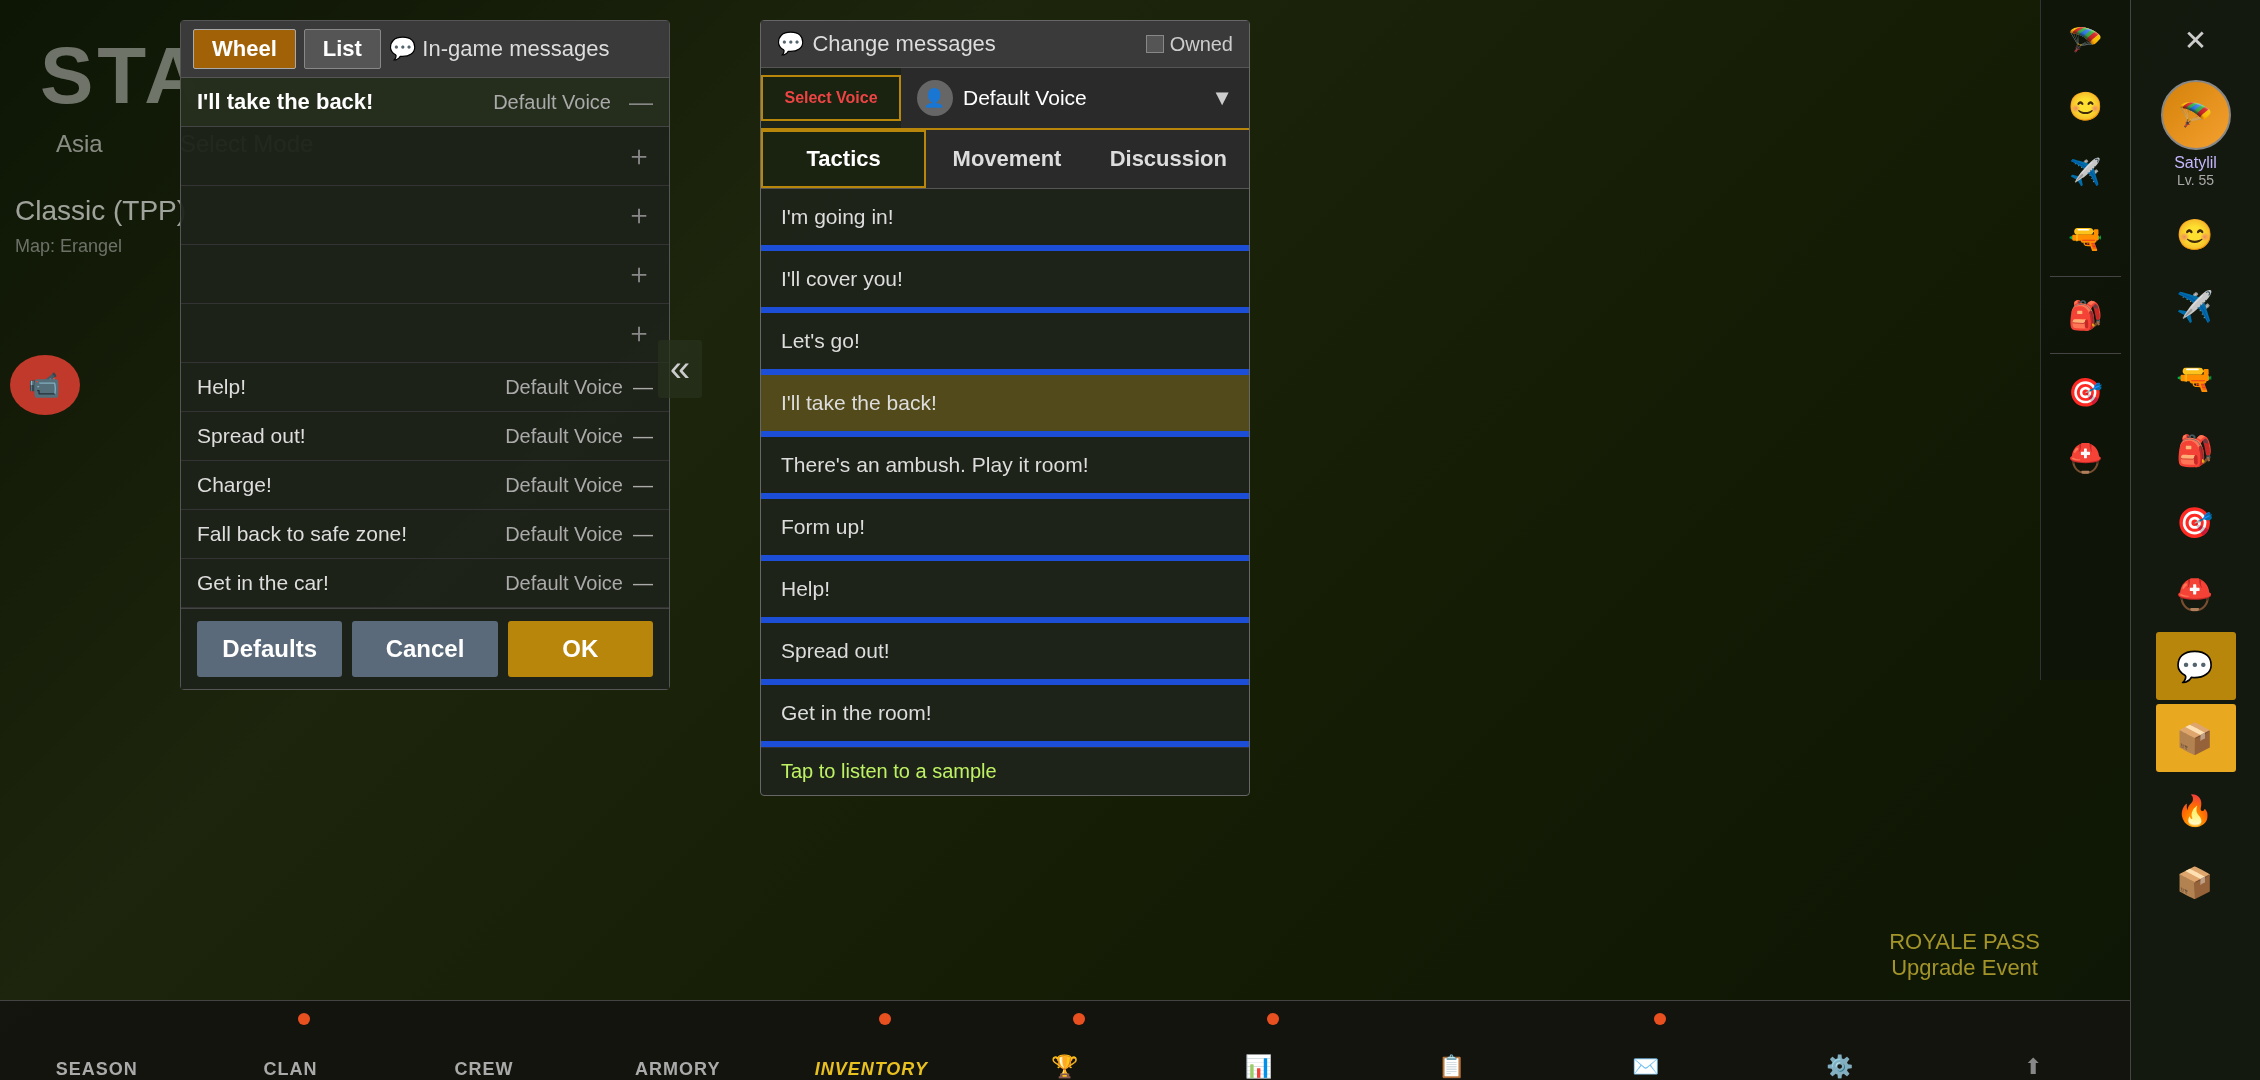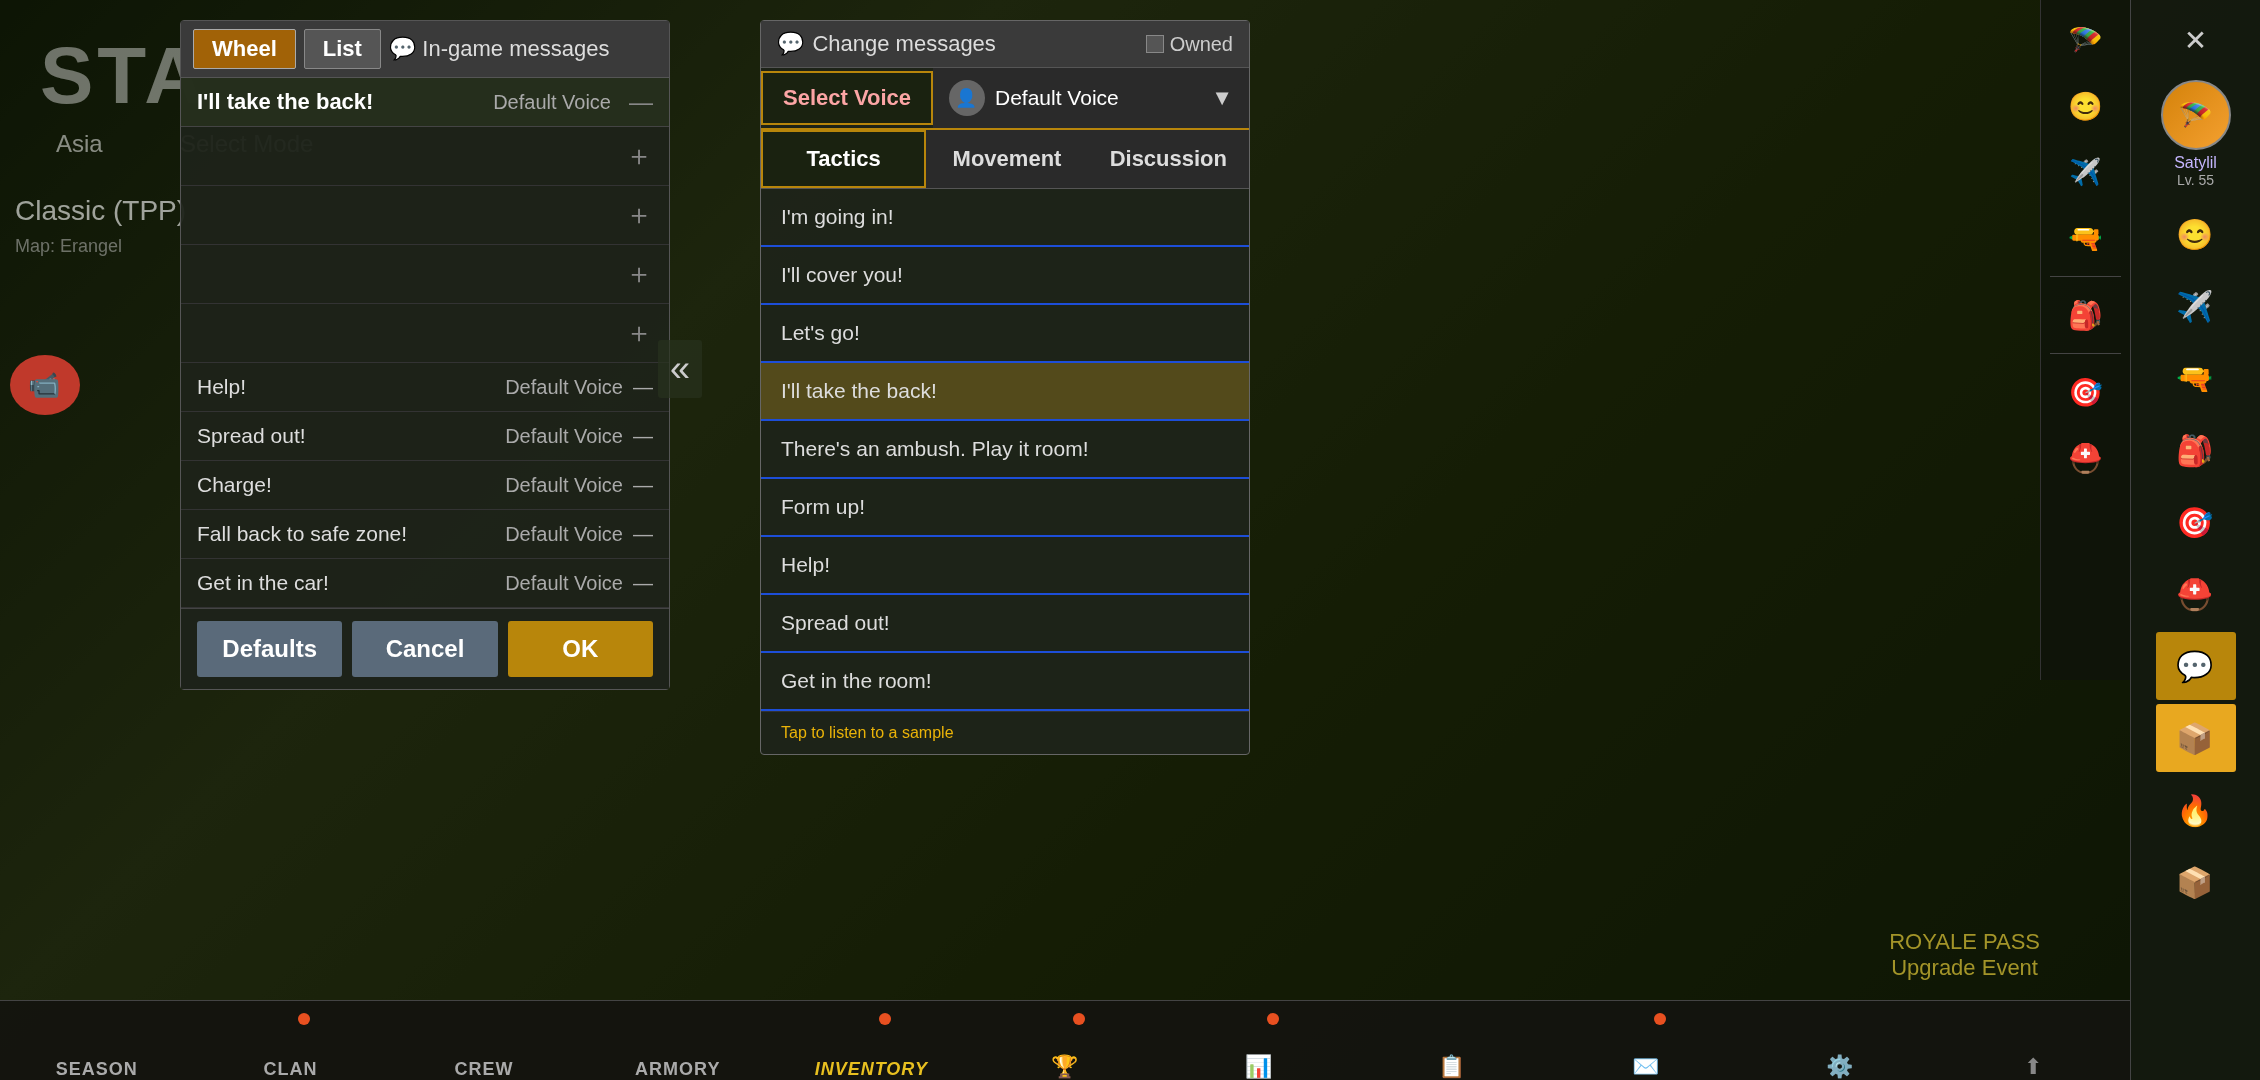--- a/index.html
+++ b/index.html
@@ -247,27 +247,27 @@
     .voice-selector {
       display: flex;
       align-items: center;
       margin: 0;
       border-bottom: 2px solid #b8860b;
     }
 
     .select-voice-btn {
       background: #1a2210;
       border: 2px solid #b8860b;
-      color: #fca5a5;
-      font-size: 22px;
+      color: #ef4444;
+      font-size: 16px;
       font-weight: bold;
       padding: 12px 20px;
       cursor: pointer;
       min-width: 140px;
-      text-align: right;
+      text-align: center;
     }
 
     .voice-dropdown {
       flex: 1;
       display: flex;
       align-items: center;
       background: #2a2a2a;
       padding: 12px 16px;
       gap: 10px;
       cursor: pointer;
@@ -318,37 +318,37 @@
       background: #1a2210;
       border: 2px solid #b8860b;
       color: #fff;
     }
 
     
     .right-msg-item {
       display: flex;
       align-items: center;
       padding: 16px 20px;
-      border-bottom: 2px solid #1d4ed8;
+      border-bottom: 6px solid #1d4ed8;
       cursor: pointer;
     }
 
     .right-msg-item.selected {
       background: rgba(120,100,30,0.6);
     }
 
     .right-msg-item-text {
       color: #ddd;
       font-size: 21px;
     }
 
     .tap-sample {
       padding: 12px 20px;
-      color: #eab308;
-      font-size: 16px;
+      color: #bef264;
+      font-size: 20px;
       border-top: 1px solid #333;
     }
 
     
     .right-sidebar {
       position: absolute;
       right: 0;
       top: 0;
       width: 130px;
       height: 100%;

